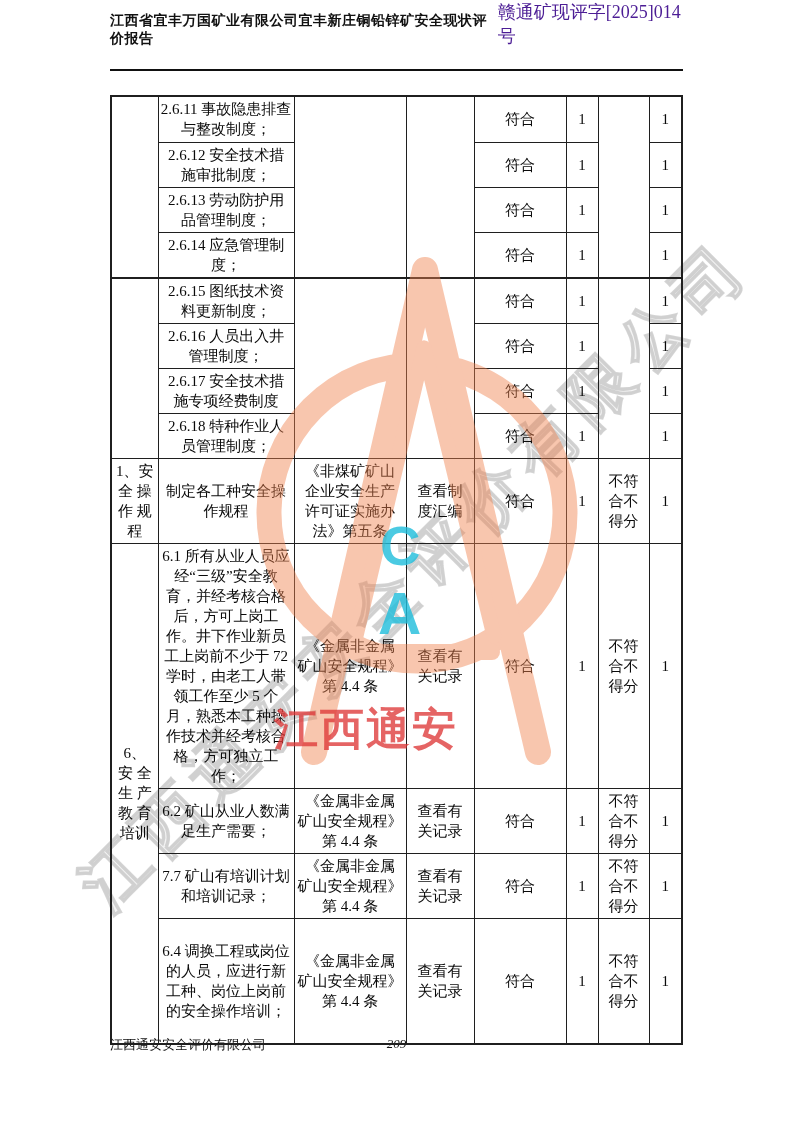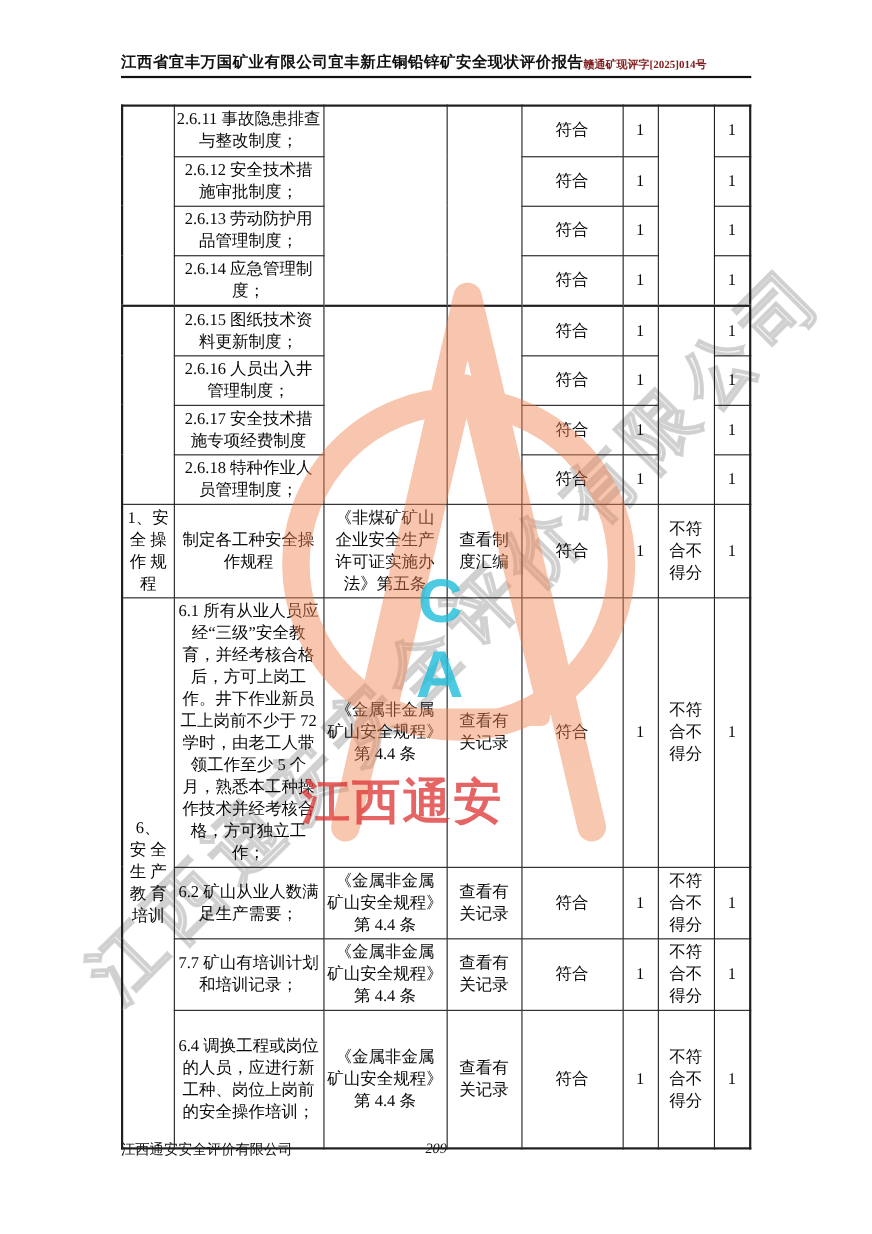--- a/index.html
+++ b/index.html
@@ -1,24 +1,24 @@
 <!DOCTYPE html>
 <html><head>
 <meta charset="utf-8">
 <style>
   html,body{margin:0;padding:0;background:#ffffff;}
   body{width:793px;height:1122px;font-family:"Liberation Serif",serif;}
   .page{position:relative;width:793px;height:1122px;overflow:hidden;background:#fff;}
 
   
   .header{position:absolute;left:110px;top:40px;width:573px;height:31px;
-    border-bottom:2px solid #111;display:flex;
-    align-items:flex-end;padding-bottom:3px;box-sizing:border-box;}
+    border-bottom:2px solid #111;display:flex;justify-content:space-between;
+    align-items:flex-end;padding-bottom:21px;box-sizing:border-box;}
   .header .title{font-size:14px;font-weight:bold;color:#111;letter-spacing:0.5px;}
-  .header .docnum{font-size:10px;font-weight:bold;color:#7f1d1d;}
+  .header .docnum{font-size:18px;font-weight:normal;color:#4c1d95;}
 
   
   .wm-diagonal{position:absolute;left:415px;top:575px;z-index:0;
     transform:translate(-50%,-50%) rotate(-45deg);white-space:nowrap;
     font-size:66px;letter-spacing:10px;font-weight:bold;
     color:rgba(225,225,225,0.40);-webkit-text-stroke:1.5px rgba(178,178,178,0.55);
     font-family:"Liberation Sans",sans-serif;pointer-events:none;}
 
   
   table.eval{position:absolute;left:110px;top:95px;z-index:1;border-collapse:collapse;

